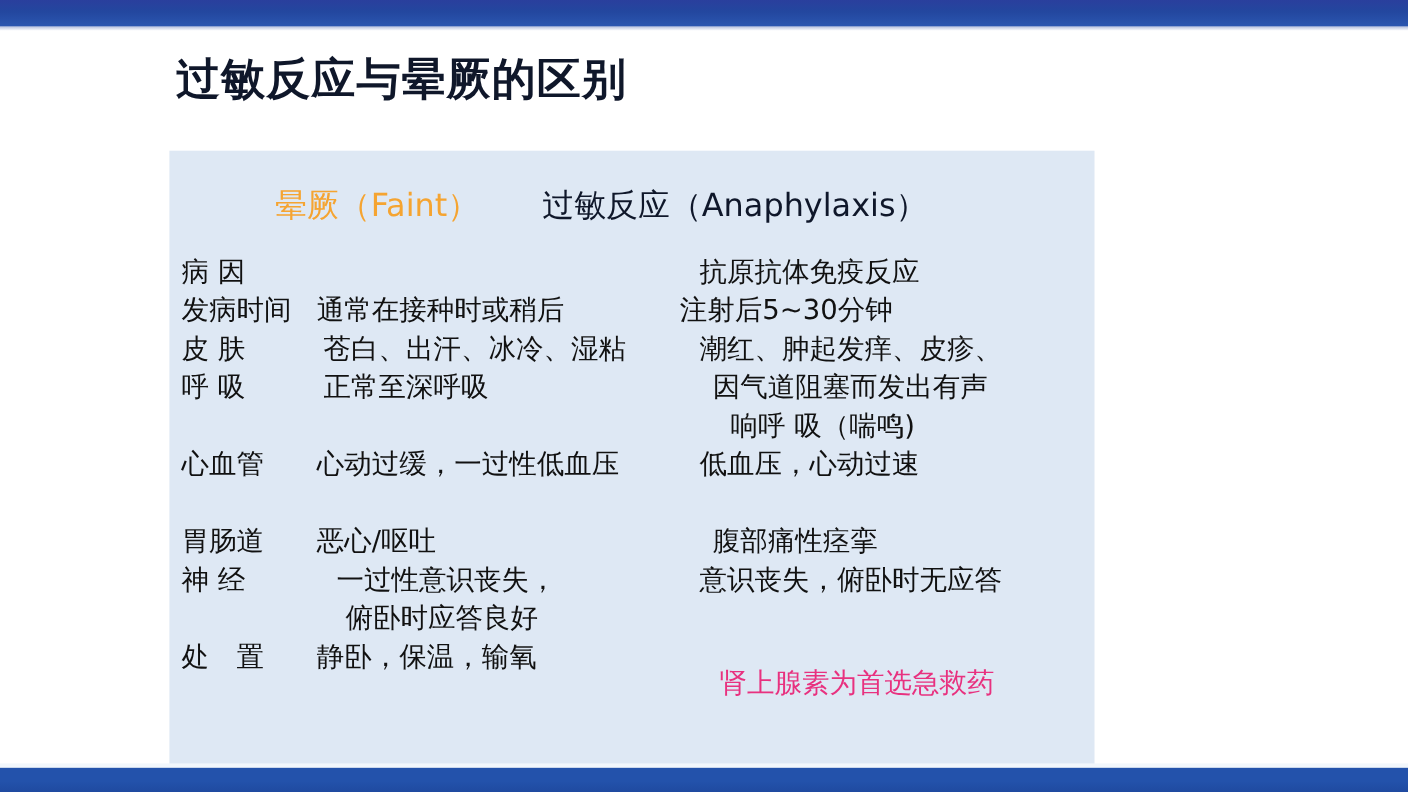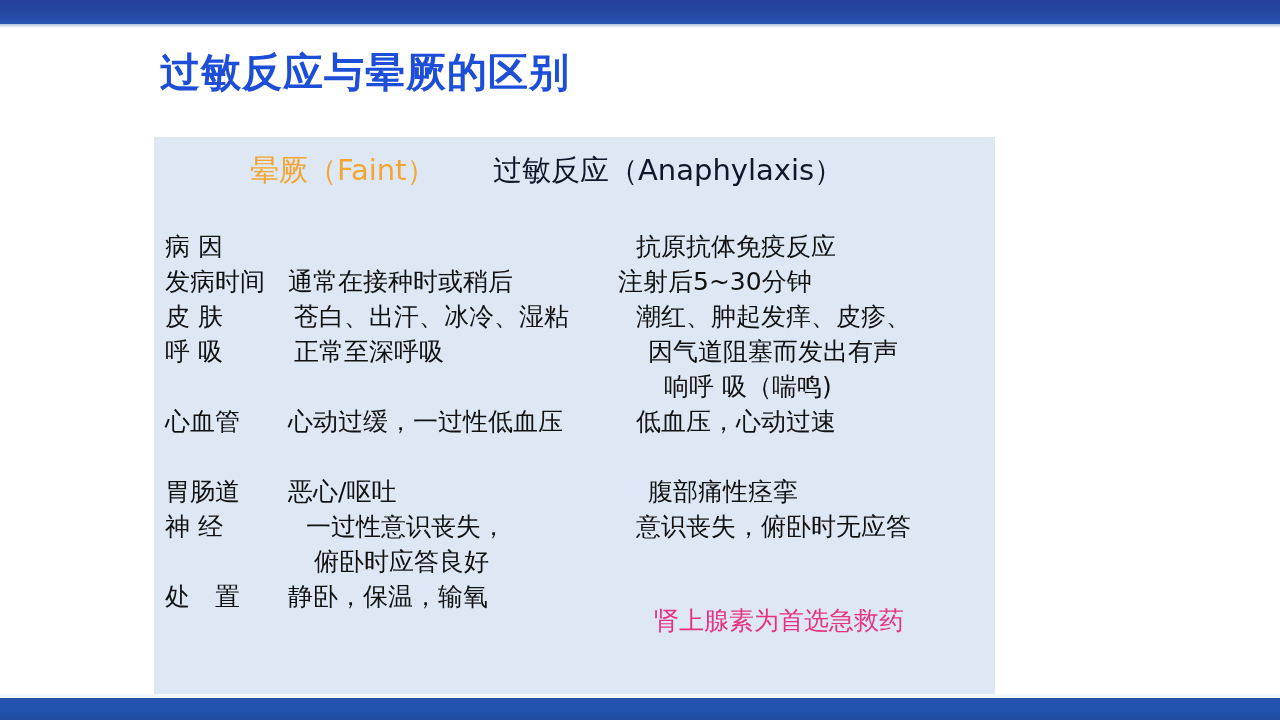--- a/index.html
+++ b/index.html
@@ -49,42 +49,42 @@
     background: #f2f7fc;
   }
 
   
   .title {
     position: absolute;
     left: 160px;
     top: 48px;
     font-size: 40px;
     font-weight: bold;
-    color: #1d4ed8;
+    color: #0f172a;
     letter-spacing: 1px;
     line-height: 1.2;
     white-space: nowrap;
     text-align: right;
   }
 
   
   .panel {
     position: absolute;
     left: 154px;
     top: 137px;
     width: 841px;
     height: 558px;
     background: #dee8f4;
   }
 
   
   .panel-head {
     position: absolute;
     left: 0;
-    top: 14px;
+    top: 30px;
     width: 841px;
     height: 50px;
   }
   .head-faint {
     position: absolute;
     left: 96px;
     top: 0;
     font-size: 29px;
     color: #f5a431;
     white-space: nowrap;

